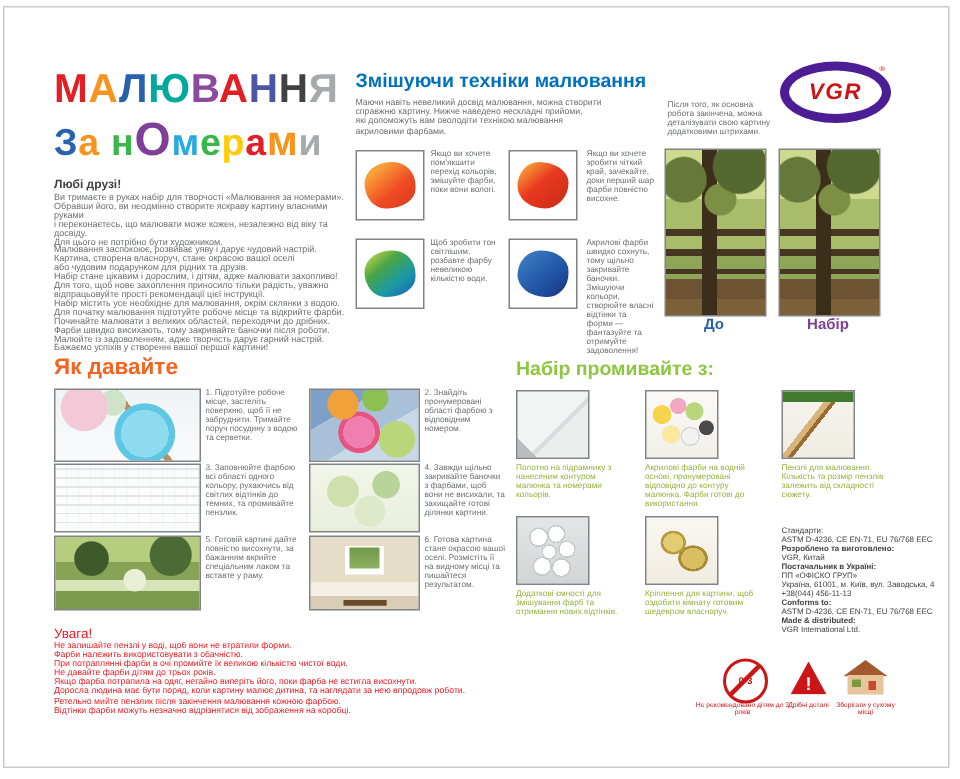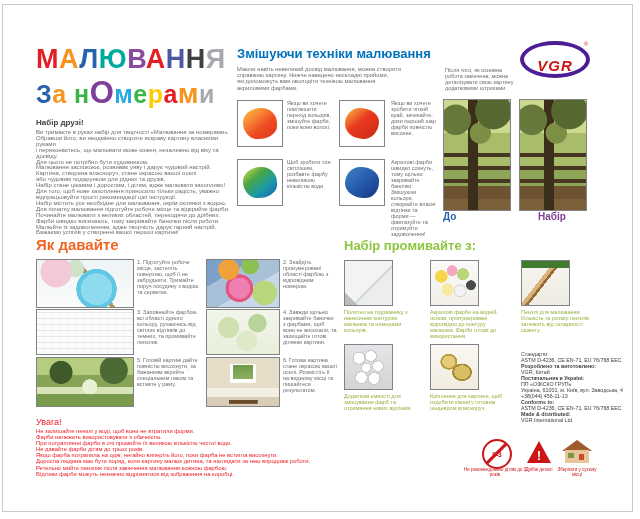--- a/index.html
+++ b/index.html
@@ -28,35 +28,35 @@
   .swatch-frame{width:44px;height:45px;border:1px solid #808285;background:#fff;
     display:flex;align-items:center;justify-content:center;}
   .blob{width:34px;height:31px;border-radius:54% 46% 58% 42% / 48% 52% 44% 56%;}
   .blob-1{background:linear-gradient(140deg,#f9a13a 20%,#ef4b23 60%,#d93a1e);}
   .blob-2{background:linear-gradient(140deg,#f6a13a 10%,#e8391f 45%,#c92a15);border-radius:42% 58% 46% 54%/52% 44% 56% 48%;}
   .blob-3{background:linear-gradient(140deg,#c8d94a 5%,#4aa546 35%,#1b9ba3 65%,#1b6fb5 90%);}
   .blob-4{background:linear-gradient(140deg,#3a7bc0 10%,#2458a8 55%,#1b3f8f 85%);border-radius:46% 54% 42% 58%/55% 45% 52% 48%;}
   .tip-caption{width:47px;font-size:5.5px;line-height:6px;color:#6d6e71;}
   
   .vgr-note{left:445px;top:67px;width:72px;font-size:5.5px;line-height:6px;color:#6d6e71;}
-  .vgr-logo{left:520px;top:41px;width:62px;height:29px;border:4px solid #4c1d95;border-radius:50%;
-    display:flex;align-items:flex-end;justify-content:center;}
+  .vgr-logo{left:520px;top:41px;width:62px;height:29px;border:6px solid #4c1d95;border-radius:50%;
+    display:flex;align-items:center;justify-content:center;}
   .vgr-logo span{color:#cc1517;font-weight:bold;font-style:italic;font-size:15px;letter-spacing:1px;}
   .vgr-reg{position:absolute;right:-2px;top:-4px;font-size:5px;color:#cc1517;font-style:normal;}
   .photo{border:1px solid #808285;}
   .photo-trees{
     background:
       radial-gradient(circle at 75% 10%, #55682f 0 16%, rgba(0,0,0,0) 17%),
       radial-gradient(circle at 18% 18%, #66783a 0 14%, rgba(0,0,0,0) 15%),
       radial-gradient(circle at 55% 30%, #7c8f45 0 12%, rgba(0,0,0,0) 13%),
       linear-gradient(90deg, rgba(0,0,0,0) 0 36%, #3b2e1a 36% 52%, rgba(0,0,0,0) 52%),
       linear-gradient(180deg, rgba(0,0,0,0) 0 48%, #473722 48% 52%, rgba(0,0,0,0) 52% 60%, #473722 60% 64%, rgba(0,0,0,0) 64% 72%, #473722 72% 75%, rgba(0,0,0,0) 75%),
       linear-gradient(180deg, #cdd98e 0 30%, #a8bc6a 30% 62%, #8fa558 62% 78%, #6d5331 78% 90%, #7b603a 90%);
   }
-  .before-label{left:443px;top:211px;width:66px;text-align:left;font-size:10px;font-weight:bold;color:#2862ae;}
+  .before-label{left:443px;top:211px;width:66px;text-align:center;font-size:10px;font-weight:bold;color:#2862ae;}
   .after-label{left:519px;top:211px;width:66px;text-align:center;font-size:10px;font-weight:bold;color:#7f3f98;}
   
   .howto-heading{left:36px;top:236px;font-size:15px;font-weight:bold;color:#f26522;}
   .step-text{font-size:5.5px;line-height:6px;color:#6d6e71;}
   .photo-jar{
     background:
       radial-gradient(circle at 62% 62%, #8edbef 0 24%, #5fc6e4 24% 30%, rgba(0,0,0,0) 31%),
       radial-gradient(circle at 20% 25%, #f3c9d8 0 18%, rgba(0,0,0,0) 19%),
       radial-gradient(circle at 40% 18%, #cfe3c9 0 12%, rgba(0,0,0,0) 13%),
       linear-gradient(52deg, rgba(0,0,0,0) 0 55%, #b98f5a 55% 59%, rgba(0,0,0,0) 59%),
@@ -165,21 +165,21 @@
 
 <div class="abs page-frame"></div>
 
 <div class="abs title-line1">
   <span style="color:#e31e24">М</span><span style="color:#f7941d">А</span><span style="color:#2862ae">Л</span><span style="color:#00a99d">Ю</span><span style="color:#8a4a9e">В</span><span style="color:#e31e24">А</span><span style="color:#4b57a5">Н</span><span style="color:#414042">Н</span><span style="color:#a7a9ac">Я</span>
 </div>
 <div class="abs title-line2">
   <span style="color:#2862ae">З</span><span style="color:#f7941d">а</span><span> </span><span style="color:#39b54a">н</span><span class="bigO" style="color:#7f3f98">О</span><span style="color:#27aae1">м</span><span style="color:#39b54a">е</span><span style="color:#ffcb05">р</span><span style="color:#e31e24">а</span><span class="bigM" style="color:#f7941d">м</span><span style="color:#a7a9ac">и</span>
 </div>
 
-<div class="abs greeting">Набір друзі!</div>
+<div class="abs greeting">Любі друзі!</div>
 <div class="abs intro-body pre">Ви тримаєте в руках набір для творчості «Малювання за номерами».
 Обравши його, ви неодмінно створите яскраву картину власними руками
 і переконаєтесь, що малювати може кожен, незалежно від віку та досвіду.
 Для цього не потрібно бути художником.
 Малювання заспокоює, розвиває уяву і дарує чудовий настрій.
 Картина, створена власноруч, стане окрасою вашої оселі
 або чудовим подарунком для рідних та друзів.
 Набір стане цікавим і дорослим, і дітям, адже малювати захопливо!
 Для того, щоб нове захоплення приносило тільки радість, уважно
 відпрацьовуйте прості рекомендації цієї інструкції.

